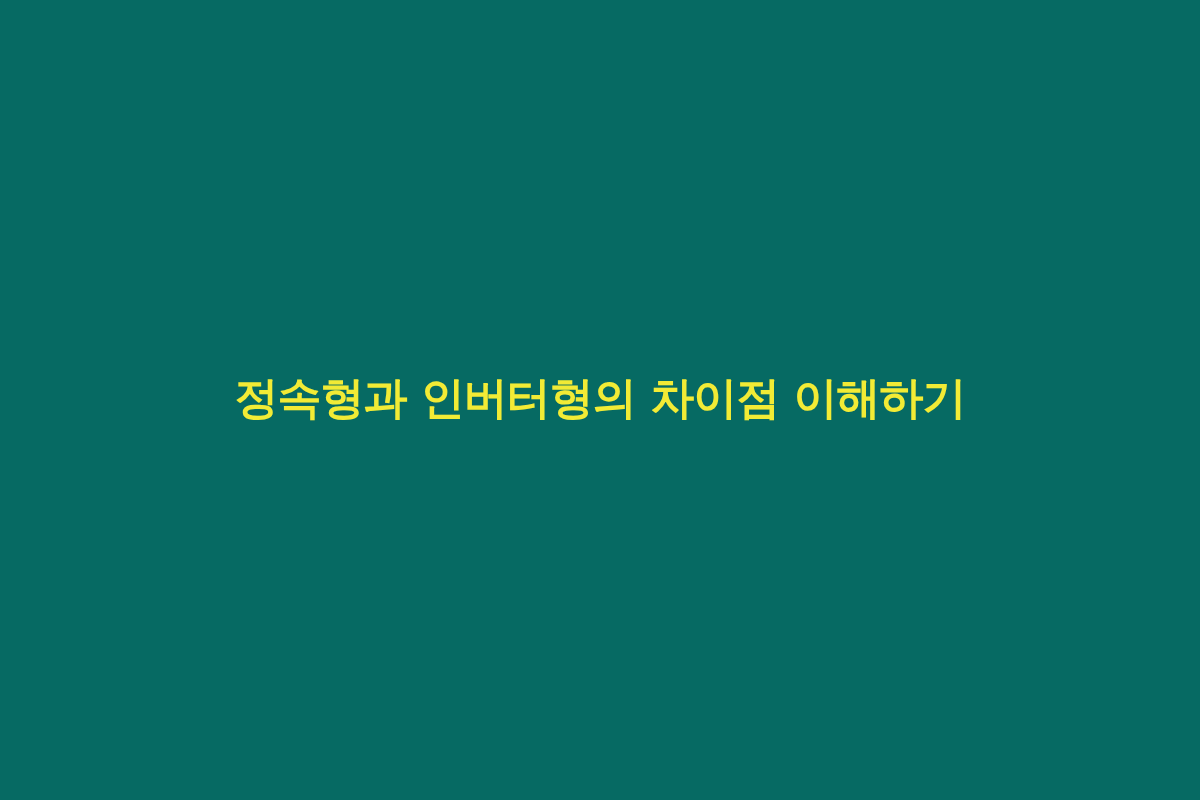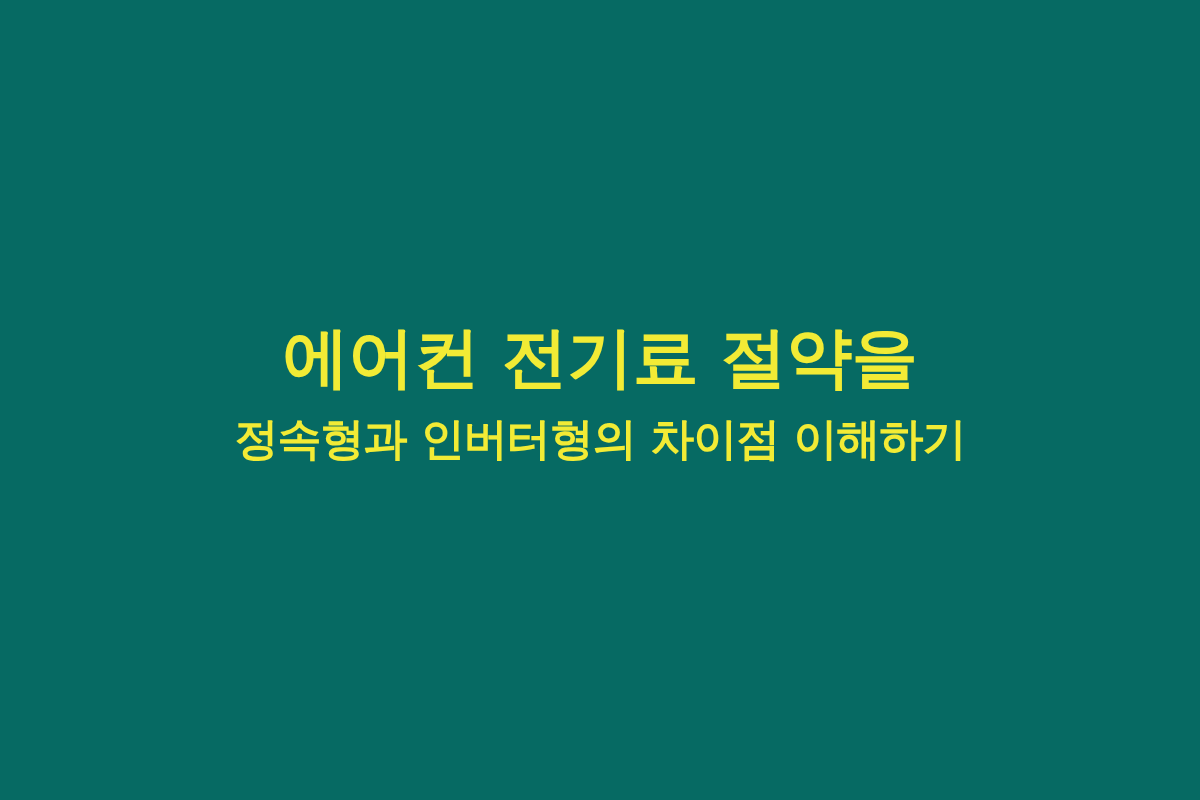--- a/index.html
+++ b/index.html
@@ -53,20 +53,19 @@
     text-align: center;
   }
 </style>
 </head>
 <body>
 
 <div id="banner">
 
   <div id="title-block">
 
-    <span class="title-line">에어컨 전기료 절약을</span>
 
 
     <span class="title-line wide">정속형과 인버터형의 차이점 이해하기</span>
 
   </div>
 
 </div>
 
 </body></html>

